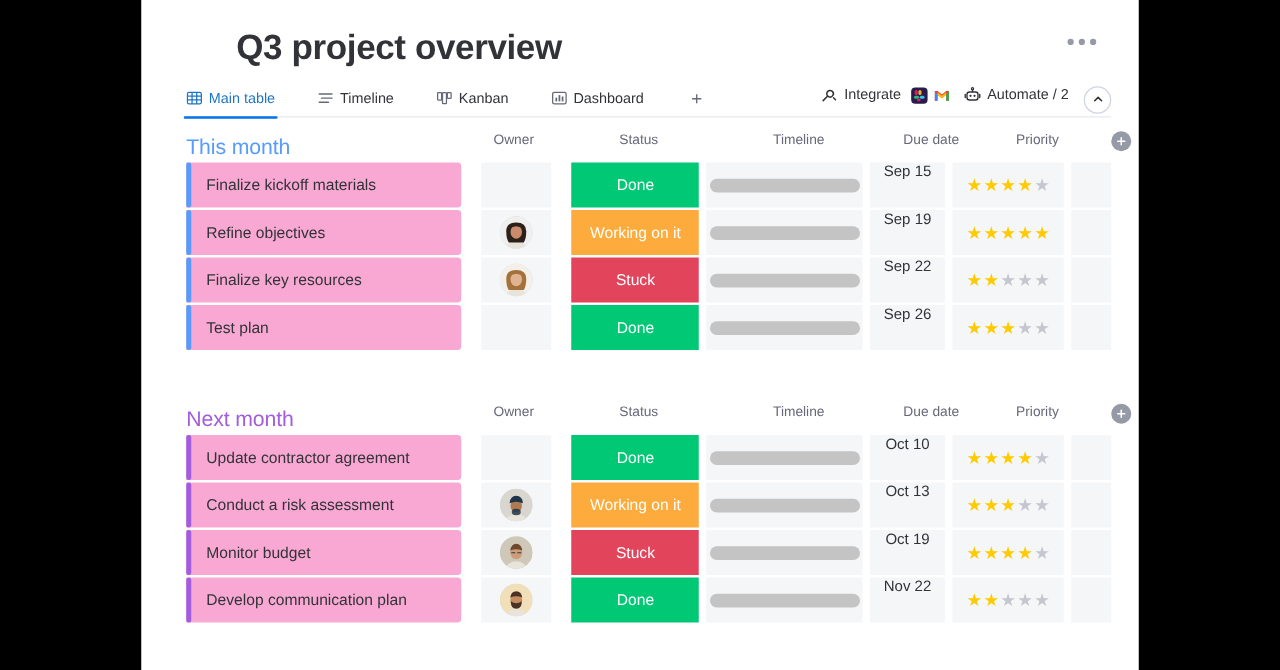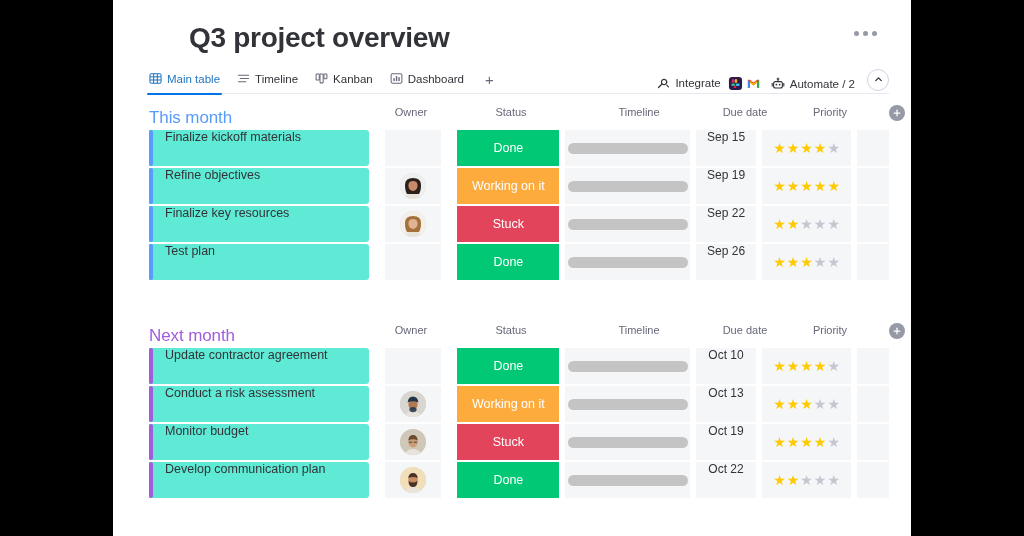--- a/index.html
+++ b/index.html
@@ -52,39 +52,39 @@
   .tabbar {
     position: absolute;
     left: 36px;
     top: 66px;
     right: 22px;
     height: 28px;
     display: flex;
     align-items: center;
     border-bottom: 1px solid #e6e9ef;
   }
-  .tabs { display: flex; align-items: center; gap: 17px; height: 28px; }
+  .tabs { display: flex; align-items: center; gap: 34px; height: 28px; }
   .tab {
     display: flex; align-items: center; gap: 5px;
     font-size: 11.5px; color: #323338; height: 28px;
     cursor: pointer; position: relative; padding-bottom: 2px;
   }
   .tab.active { color: #1f76c2; font-weight: 500; }
   .tab.active::after {
     content: ""; position: absolute; left: -2px; right: -2px; bottom: -1px;
     height: 2px; background: #0073ea; border-radius: 2px;
   }
   .tab-icon { width: 13px; height: 13px; display: block; flex: 0 0 13px; }
   .tab-plus {
     font-size: 15px; color: #676879; cursor: pointer; padding: 0 4px;
     line-height: 1;
   }
 
   .tab-right {
-    margin-left: auto; display: flex; align-items: flex-end; gap: 10px;
+    margin-left: auto; display: flex; align-items: flex-start; gap: 10px;
   }
   .tool-btn {
     display: flex; align-items: center; gap: 5px;
     font-size: 11.5px; color: #323338; cursor: pointer;
   }
   .tool-ico { width: 14px; height: 14px; display: block; }
   .app-icons { display: flex; align-items: center; gap: 3px; margin-left: 2px; }
   .app-ico { width: 15px; height: 15px; display: block; }
   .collapse-btn {
     width: 22px; height: 22px; border-radius: 50%;
@@ -127,22 +127,22 @@
   .add-col svg { display: block; }
 
   
   .rows { margin-top: 2px; }
   .row {
     height: 36px; display: flex; align-items: stretch;
     margin-bottom: 2px; position: relative;
   }
 
   .cell-name {
-    width: 232px; background: #5eead4; display: flex;
-    align-items: flex-start; position: relative; padding-left: 16px;
+    width: 232px; background: #f9a8d4; display: flex;
+    align-items: center; position: relative; padding-left: 16px;
     border-radius: 0 3px 3px 0;
   }
   .accent {
     position: absolute; left: 0; top: 0; bottom: 0; width: 4px;
     border-radius: 2px;
   }
   .group-1 .accent { background: #579bfc; }
   .group-2 .accent { background: #a25ddc; }
   .task-name { font-size: 12.5px; color: #323338; }
 
@@ -595,21 +595,21 @@
       </div>
       <div class="cell-status" style="background:#00c875">
         <span>Done</span>
       </div>
       <div class="cell-timeline">
         <span class="bar-track">
           <span class="bar-fill" style="width:80%"></span>
         </span>
       </div>
       <div class="cell-due">
-        <span>Oct 22</span>
+        <span>Nov 22</span>
       </div>
       <div class="cell-priority">
             <span class="star on">★</span>
             <span class="star on">★</span>
             <span class="star ">★</span>
             <span class="star ">★</span>
             <span class="star ">★</span>
           </div>
       <div class="cell-tail"></div>
     </div>

